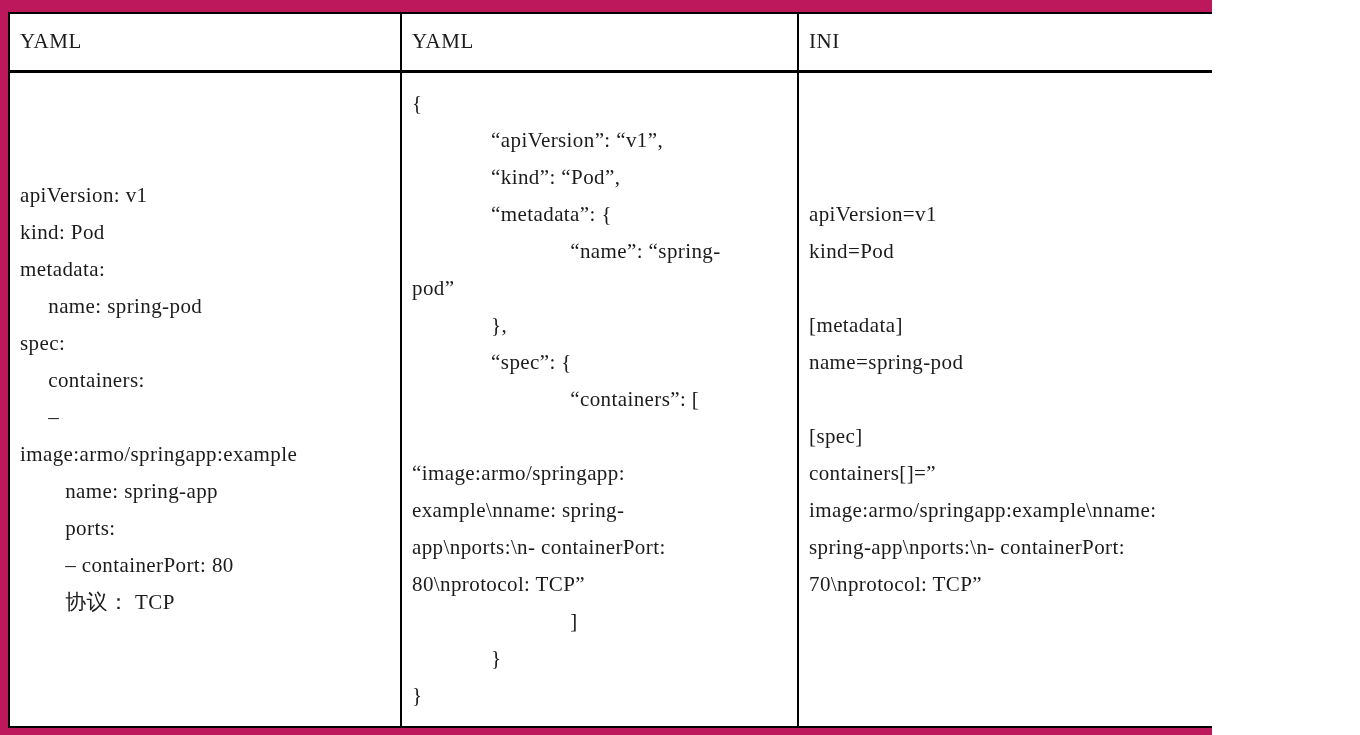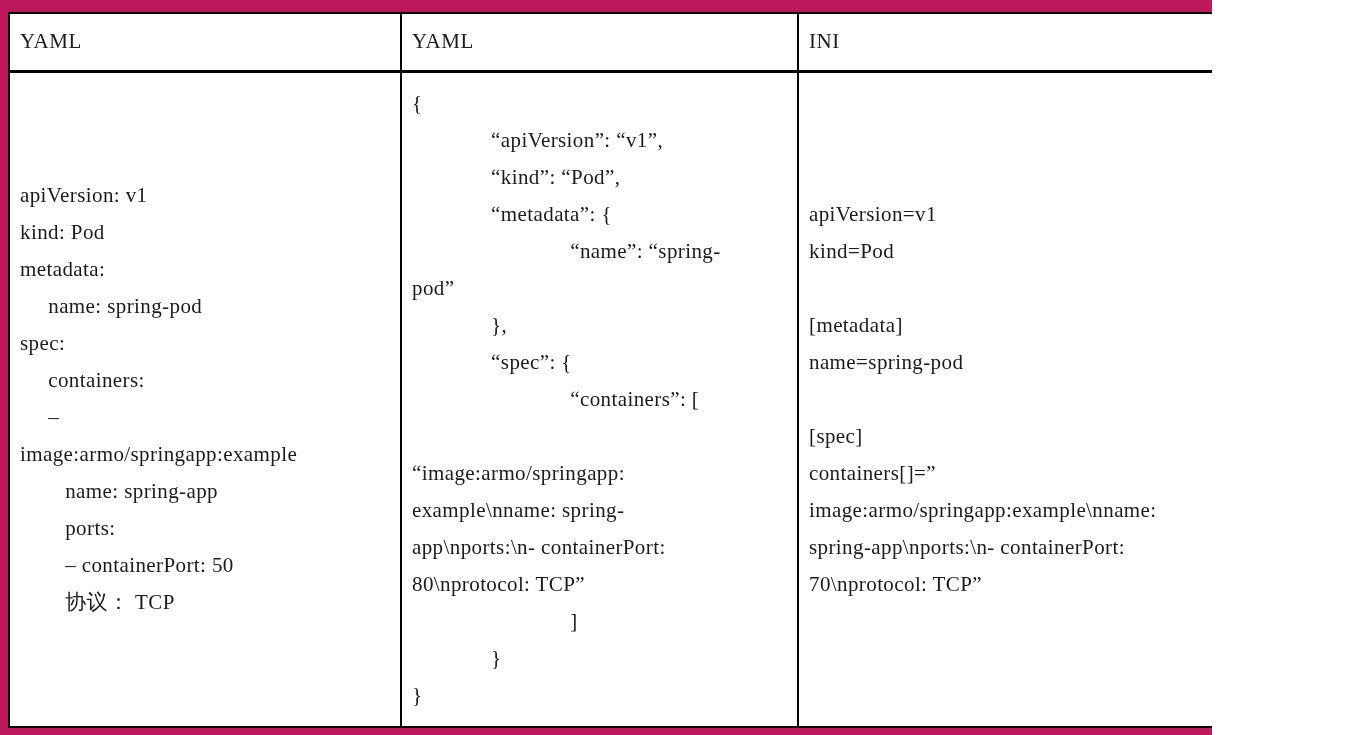--- a/index.html
+++ b/index.html
@@ -71,21 +71,21 @@
           <div class="code">apiVersion: v1
 kind: Pod
 metadata:
      name: spring-pod
 spec:
      containers:
      –
 image:armo/springapp:example
         name: spring-app
         ports:
-        – containerPort: 50
+        – containerPort: 80
         协议： TCP</div>
         </td>
         <td class="fmt-td">
           <div class="code">{
               “apiVersion”: “v1”,
               “kind”: “Pod”,
               “metadata”: {
                             “name”: “spring-
 pod”
               },

